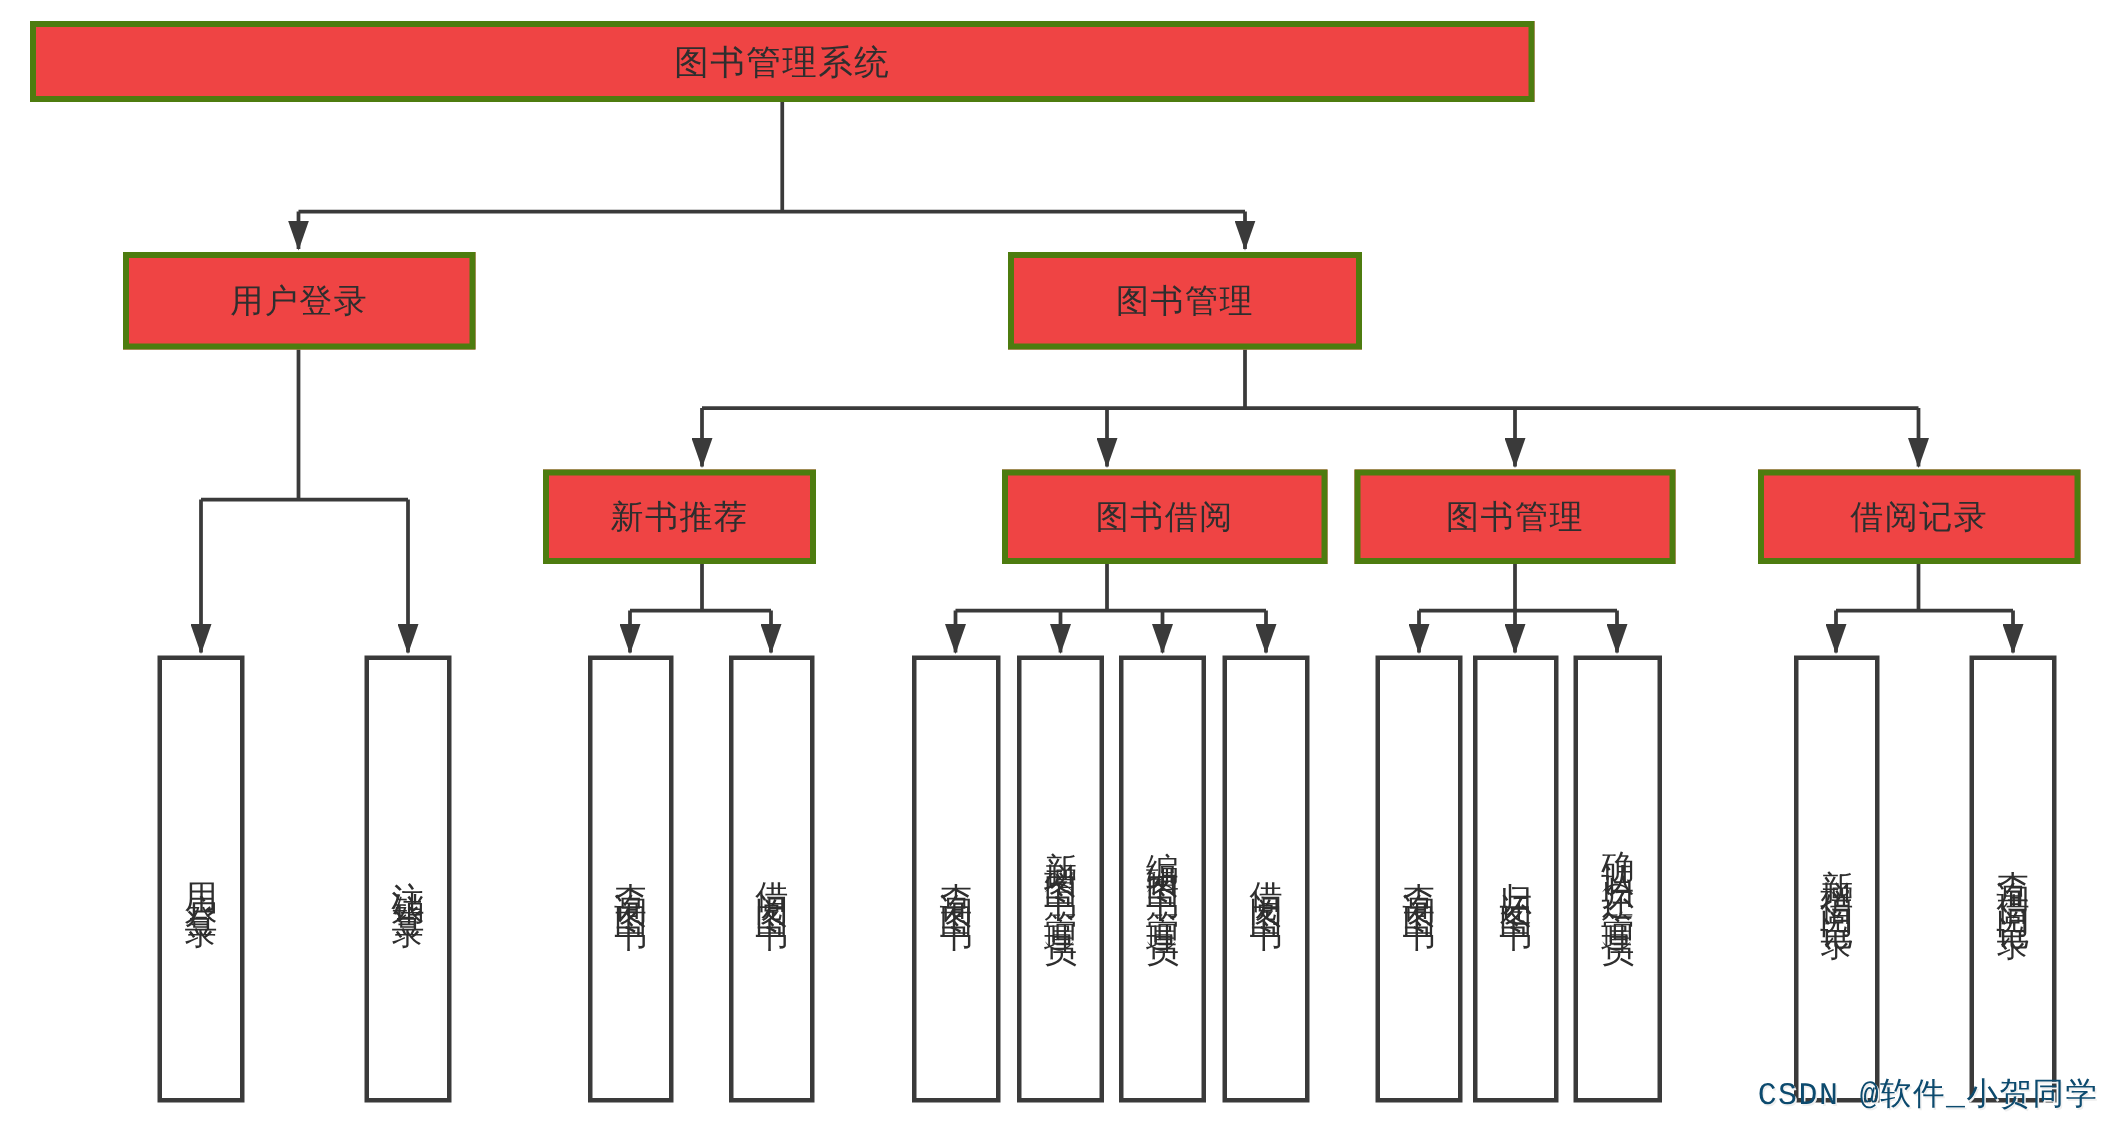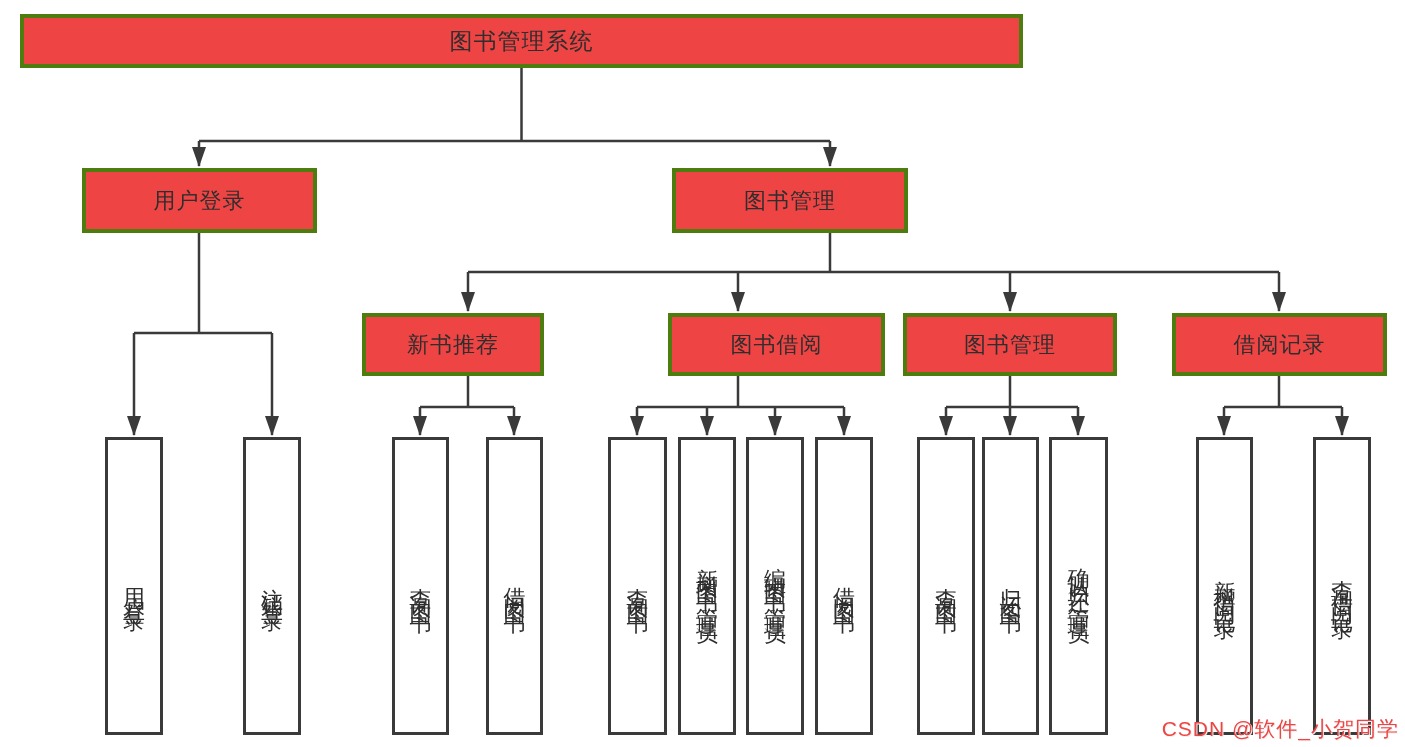--- a/index.html
+++ b/index.html
@@ -51,24 +51,25 @@
     writing-mode: vertical-rl;
     text-orientation: mixed;
     letter-spacing: 8px;
     line-height: 1;
   }
   #watermark {
     position: absolute;
     right: 6px;
     bottom: 4px;
     font-size: 21px;
-    color: #ef4444;
+    color: #0c4a6e;
     letter-spacing: 1px;
     z-index: 3;
     text-shadow: 1px 1px 0 #efefef;
+    font-family: Liberation Mono, monospace;
   }
 </style>
 </head>
 <body>
 
 <div id="stage">
 
   <svg id="connectors" width="1405" height="747" viewBox="0 0 1405 747" fill="none" stroke="#3a3a3a" stroke-width="2.5">
     <defs>
       <marker id="ah" markerUnits="userSpaceOnUse" markerWidth="20" markerHeight="14" viewBox="0 0 20 14" refX="19" refY="7" orient="auto">

